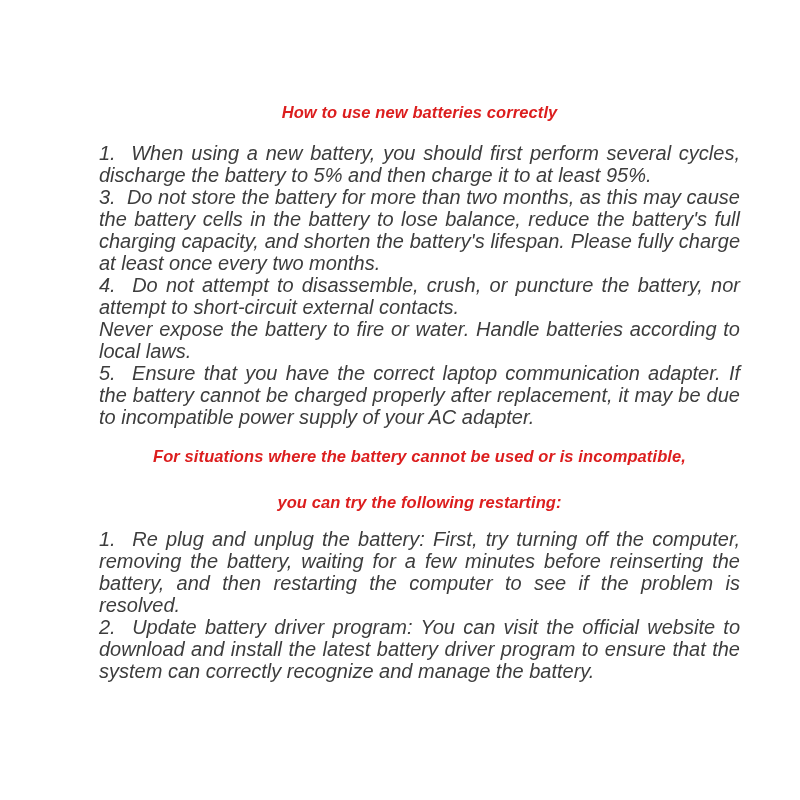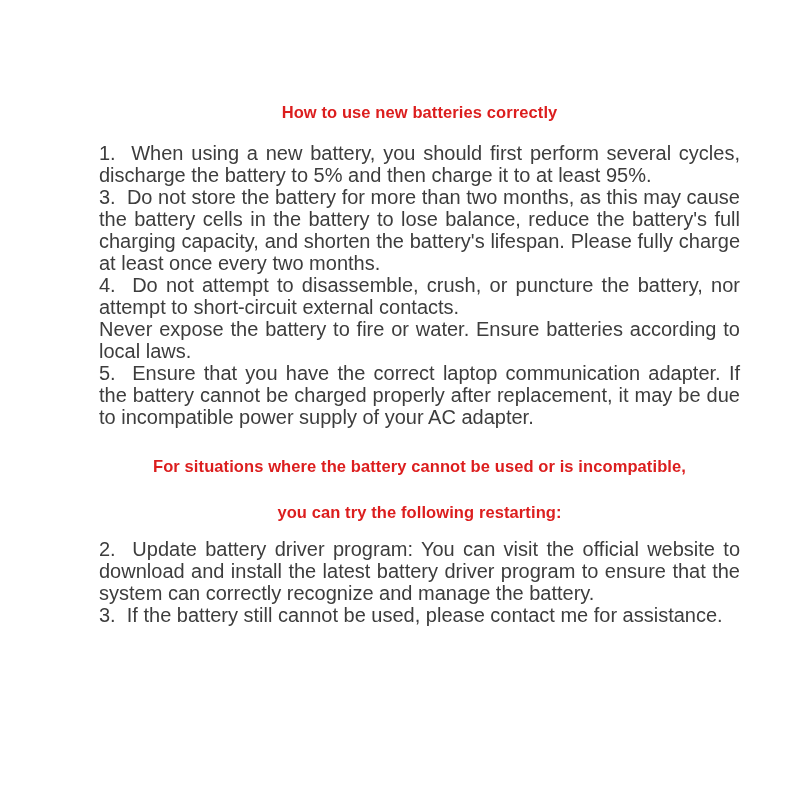--- a/index.html
+++ b/index.html
@@ -12,32 +12,33 @@
     height: 800px;
     overflow: hidden;
     font-family: "Liberation Sans", sans-serif;
   }
   .page {
     box-sizing: border-box;
     width: 800px;
     height: 800px;
     padding: 100px 60px 0 99px;
     background: #ffffff;
+    font-style: italic;
   }
   .doc-heading {
     margin: 0;
     text-align: center;
     font-weight: bold;
     font-size: 16.5px;
     line-height: 24px;
     color: #dc1e1e;
     letter-spacing: 0.1px;
   }
   .heading-1 { margin-bottom: 18px; }
-  .heading-2 { margin-top: 26px; }
+  .heading-2 { margin-top: 16px; }
   .heading-3 { margin-top: 22px; margin-bottom: 14px; }
   .para {
     margin: 0;
     font-size: 20px;
     line-height: 22px;
     color: #3d3d3d;
     text-align: justify;
     text-justify: inter-word;
   }
 </style>
@@ -45,26 +46,26 @@
 <body>
 
 <div class="page">
 
   <h1 class="doc-heading heading-1">How to use new batteries correctly</h1>
 
   <div>
       <p class="para">1.&nbsp; When using a new battery, you should first perform several cycles, discharge the battery to 5% and then charge it to at least 95%.</p>
       <p class="para">3.&nbsp; Do not store the battery for more than two months, as this may cause the battery cells in the battery to lose balance, reduce the battery's full charging capacity, and shorten the battery's lifespan. Please fully charge at least once every two months.</p>
       <p class="para">4.&nbsp; Do not attempt to disassemble, crush, or puncture the battery, nor attempt to short-circuit external contacts.</p>
-      <p class="para">Never expose the battery to fire or water. Ensure batteries according to local laws.</p>
+      <p class="para">Never expose the battery to fire or water. Handle batteries according to local laws.</p>
       <p class="para">5.&nbsp; Ensure that you have the correct laptop communication adapter. If the battery cannot be charged properly after replacement, it may be due to incompatible power supply of your AC adapter.</p>
     </div>
 
   <h2 class="doc-heading heading-2">For situations where the battery cannot be used or is incompatible,</h2>
 
   <h2 class="doc-heading heading-3">you can try the following restarting:</h2>
 
   <div>
+      <p class="para">1.&nbsp; Re plug and unplug the battery: First, try turning off the computer, removing the battery, waiting for a few minutes before reinserting the battery, and then restarting the computer to see if the problem is resolved.</p>
       <p class="para">2.&nbsp; Update battery driver program: You can visit the official website to download and install the latest battery driver program to ensure that the system can correctly recognize and manage the battery.</p>
-      <p class="para">3.&nbsp; If the battery still cannot be used, please contact me for assistance.</p>
     </div>
 
 </div>
 
 </body></html>

